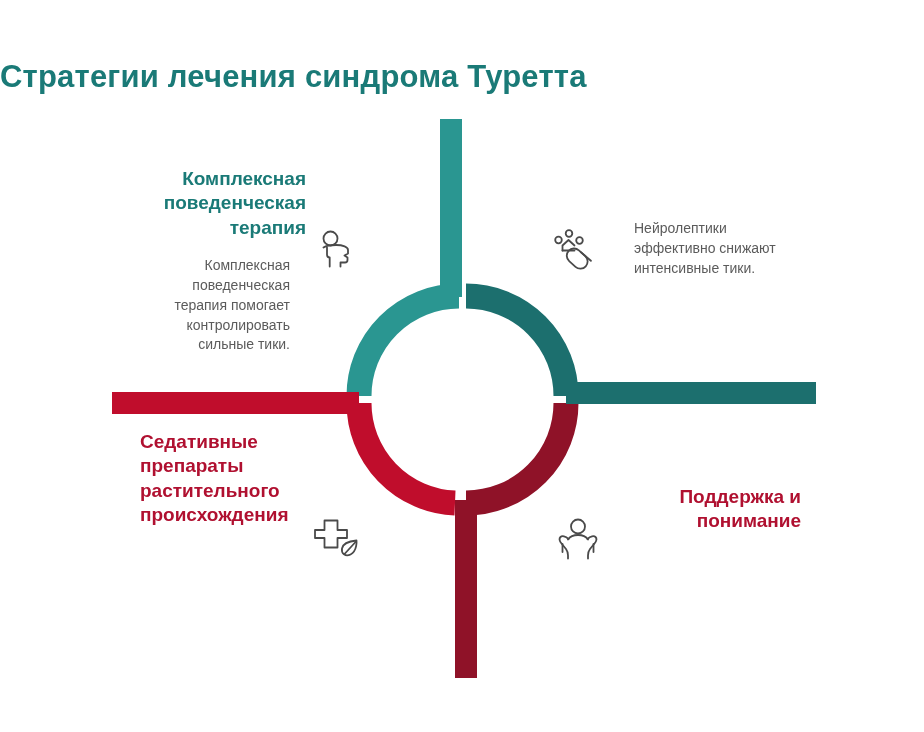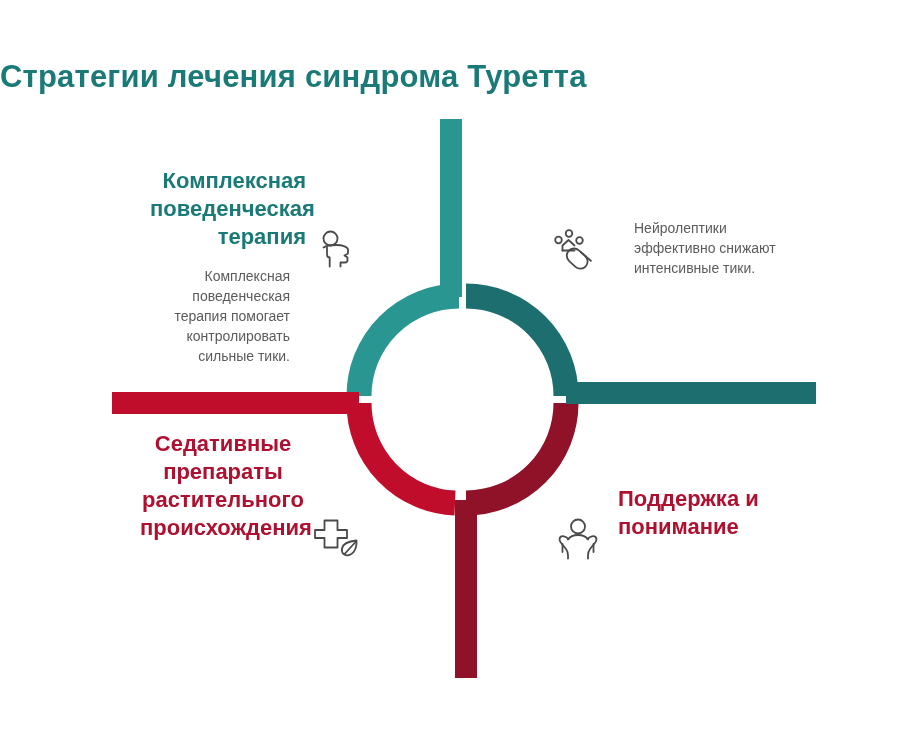--- a/index.html
+++ b/index.html
@@ -34,21 +34,21 @@
     top: 0;
     width: 924px;
     height: 732px;
   }
 
   
   .block {
     position: absolute;
   }
   .block-heading {
-    font-size: 22px;
+    font-size: 19px;
     font-weight: bold;
     line-height: 1.28;
     margin: 0 0 9px 0;
   }
   .block-body {
     font-size: 14px;
     line-height: 1.42;
     color: #5b5b5b;
     margin: 16px;
   }
@@ -61,35 +61,35 @@
     left: 150px;
     top: 167px;
     width: 156px;
     text-align: right;
   }
   
   #block-herbal {
     left: 140px;
     top: 430px;
     width: 166px;
-    text-align: center;
+    text-align: left;
   }
   
   #block-neuroleptics {
     left: 618px;
     top: 203px;
     width: 175px;
     text-align: left;
   }
   
   #block-support {
-    left: 618px;
+    left: 601px;
     top: 485px;
     width: 200px;
-    text-align: left;
+    text-align: right;
   }
 
   
   .icon-box { position: absolute; }
   #icon-behavioral { left: 313px; top: 227px; }
   #icon-neuroleptics { left: 552px; top: 227px; }
   #icon-herbal { left: 311px; top: 517px; }
   #icon-support { left: 555px; top: 517px; }
 
   .icon-box svg { display: block; }

